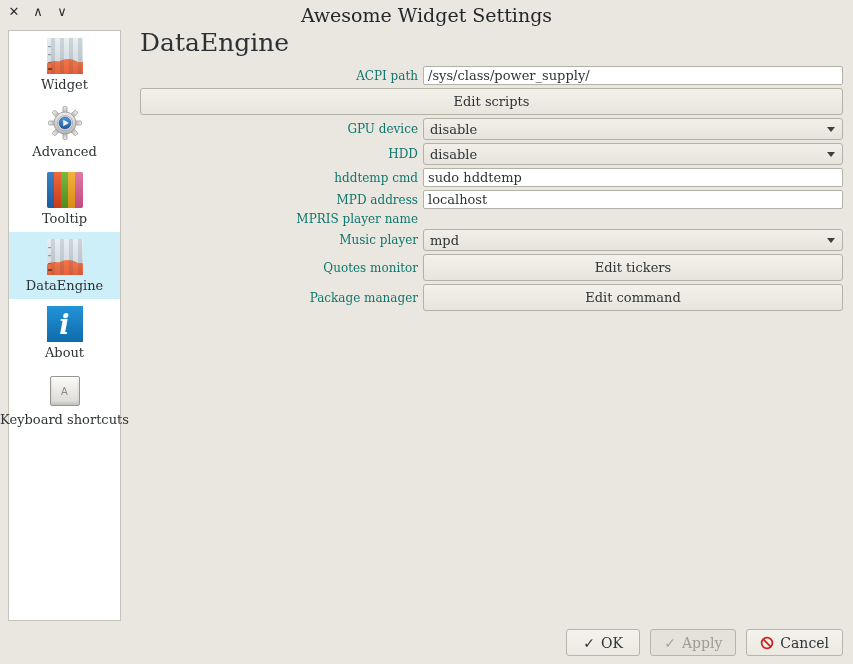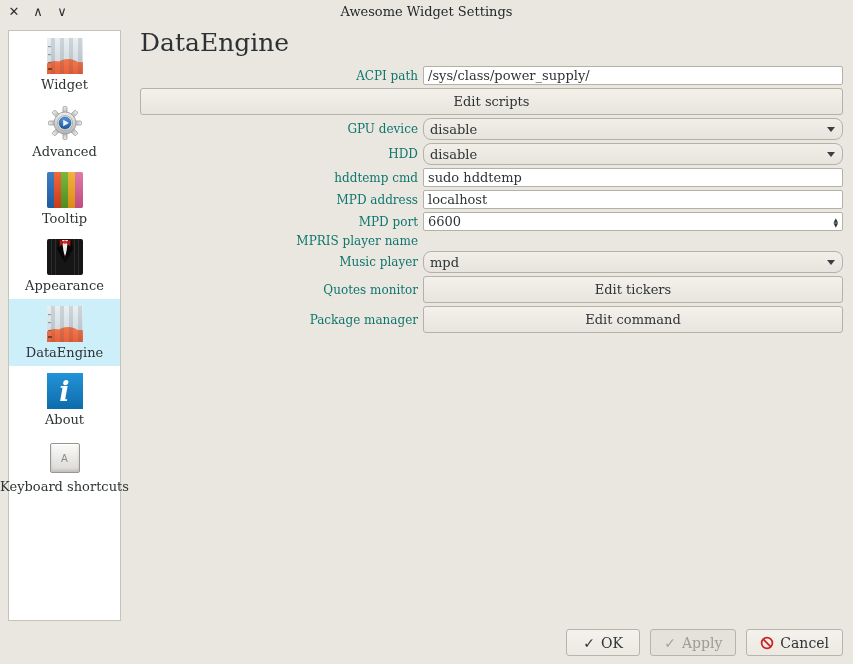--- a/index.html
+++ b/index.html
@@ -12,21 +12,21 @@
     color:#2e3436;
     overflow:hidden;
   }
   
   .titlebar { position:absolute; top:0; left:0; width:853px; height:24px; }
   .win-controls { position:absolute; left:6px; top:3px; display:flex; gap:8px; }
   .win-btn {
     width:16px; height:16px; display:flex; align-items:center; justify-content:center;
     font-family:"DejaVu Sans", sans-serif; font-size:13px; color:#2b2f31; cursor:default;
   }
-  .win-title { position:absolute; left:0; top:4px; width:100%; text-align:center; font-size:13px; color:#24282a; }
+  .win-title { position:absolute; left:0; top:4px; width:100%; text-align:center; font-size:19px; color:#24282a; }
 
   
   .sidebar {
     position:absolute; left:8px; top:30px; width:113px; height:591px;
     background:#ffffff; border:1px solid #c6c3ba;
   }
   .side-item {
     width:100%; height:67px; display:flex; flex-direction:column;
     align-items:center; justify-content:flex-start; padding-top:7px; cursor:default;
   }
@@ -68,21 +68,21 @@
     width:100%; height:19px; border:1px solid #b4b1a8; border-radius:2px;
     background:#ffffff; font-family:"DejaVu Serif", serif; font-size:13px;
     color:#2e3436; padding:0 4px; outline:none;
   }
   .push-btn {
     width:100%; height:27px; border:1px solid #b4b1a8; border-radius:3px;
     background:linear-gradient(#f3f1ea,#e7e5dd);
     font-family:"DejaVu Serif", serif; font-size:13px; color:#2e3436; cursor:default;
   }
   .combo {
-    width:100%; height:22px; border:1px solid #b4b1a8; border-radius:8px;
+    width:100%; height:22px; border:1px solid #b4b1a8; border-radius:3px;
     background:linear-gradient(#f1efe8,#e6e4dc);
     display:flex; align-items:center; padding:0 20px 0 6px; position:relative; cursor:default;
     font-size:13px;
   }
   .combo.editable { background:#ffffff; height:20px; }
   .combo-arrow {
     position:absolute; right:7px; top:50%; margin-top:-2px;
     width:0; height:0; border-left:4px solid transparent; border-right:4px solid transparent;
     border-top:5px solid #3a3f42;
   }
@@ -187,36 +187,20 @@
     <div class="stripes-icon side-icon">
       <span style="background:linear-gradient(#3e7fc4,#1c5a9e)"></span>
       <span style="background:linear-gradient(#ef6a3c,#c83a18)"></span>
       <span style="background:linear-gradient(#7ab93e,#4d8c1e)"></span>
       <span style="background:linear-gradient(#f2b43c,#d98c14)"></span>
       <span style="background:linear-gradient(#e07aa6,#c04a7e)"></span>
     </div>
     <div class="side-label">Tooltip</div>
   </div>
 
-  <div class="side-item">
-    <svg class="side-icon" viewBox="0 0 36 36">
-      <rect x="0" y="0" width="36" height="36" rx="2" fill="#161616"></rect>
-      <rect x="4" y="0" width="1" height="36" fill="#2c2c2c"></rect>
-      <rect x="8" y="0" width="1" height="36" fill="#2c2c2c"></rect>
-      <rect x="27" y="0" width="1" height="36" fill="#2c2c2c"></rect>
-      <rect x="31" y="0" width="1" height="36" fill="#2c2c2c"></rect>
-      <polygon points="12,1 24,1 18,17" fill="#ececec"></polygon>
-      <polygon points="12,1 15,1 18,24 10,10" fill="#070707"></polygon>
-      <polygon points="24,1 21,1 18,24 26,10" fill="#070707"></polygon>
-      <polygon points="17.9,3 12.6,0.8 12.6,7.4" fill="#b91515"></polygon>
-      <polygon points="18.1,3 23.4,0.8 23.4,7.4" fill="#b91515"></polygon>
-      <rect x="16.6" y="1.4" width="2.8" height="3.4" rx="1" fill="#d42a2a"></rect>
-    </svg>
-    <div class="side-label">Appearance</div>
-  </div>
 
   <div class="side-item selected">
     <svg class="side-icon" viewBox="0 0 36 36">
         <use href="#chartIconArt"></use>
       </svg>
     <div class="side-label">DataEngine</div>
   </div>
 
   <div class="side-item">
     <div class="info-icon side-icon">i</div>
@@ -268,30 +252,20 @@
   <div class="frow">
     <div class="flabel">hddtemp cmd</div>
     <div class="fctl"><input class="text-input" type="text" value="sudo hddtemp" style=""></div>
   </div>
 
   <div class="frow">
     <div class="flabel">MPD address</div>
     <div class="fctl"><input class="text-input" type="text" value="localhost" style=""></div>
   </div>
 
-  <div class="frow">
-    <div class="flabel">MPD port</div>
-    <div class="fctl spin-wrap">
-      <input class="text-input" type="text" value="6600" style="">
-      <div class="spin-arrows">
-        <span>▲</span>
-        <span>▼</span>
-      </div>
-    </div>
-  </div>
 
   <div class="frow">
     <div class="flabel">MPRIS player name</div>
   </div>
 
   <div class="frow">
     <div class="flabel">Music player</div>
     <div class="fctl">
       <div class="combo">
         <span>mpd</span>

